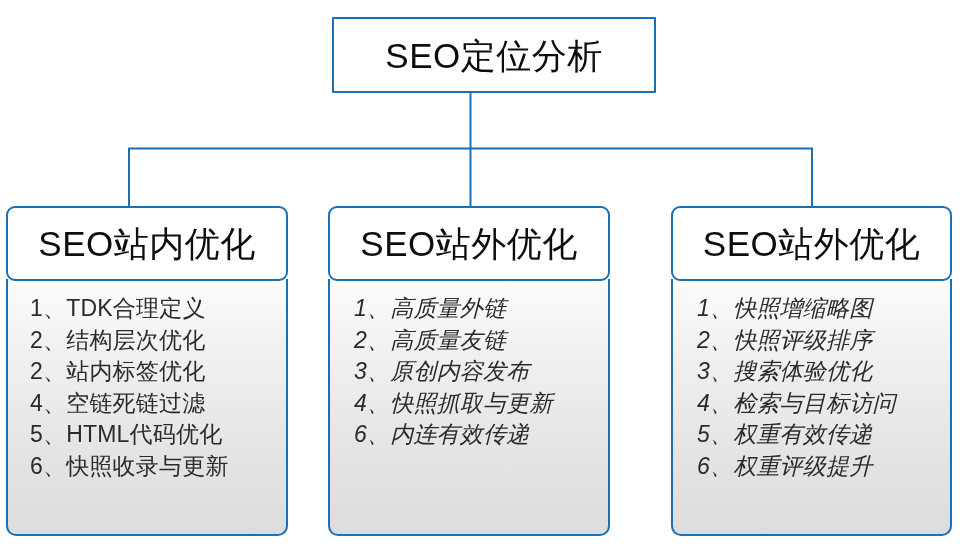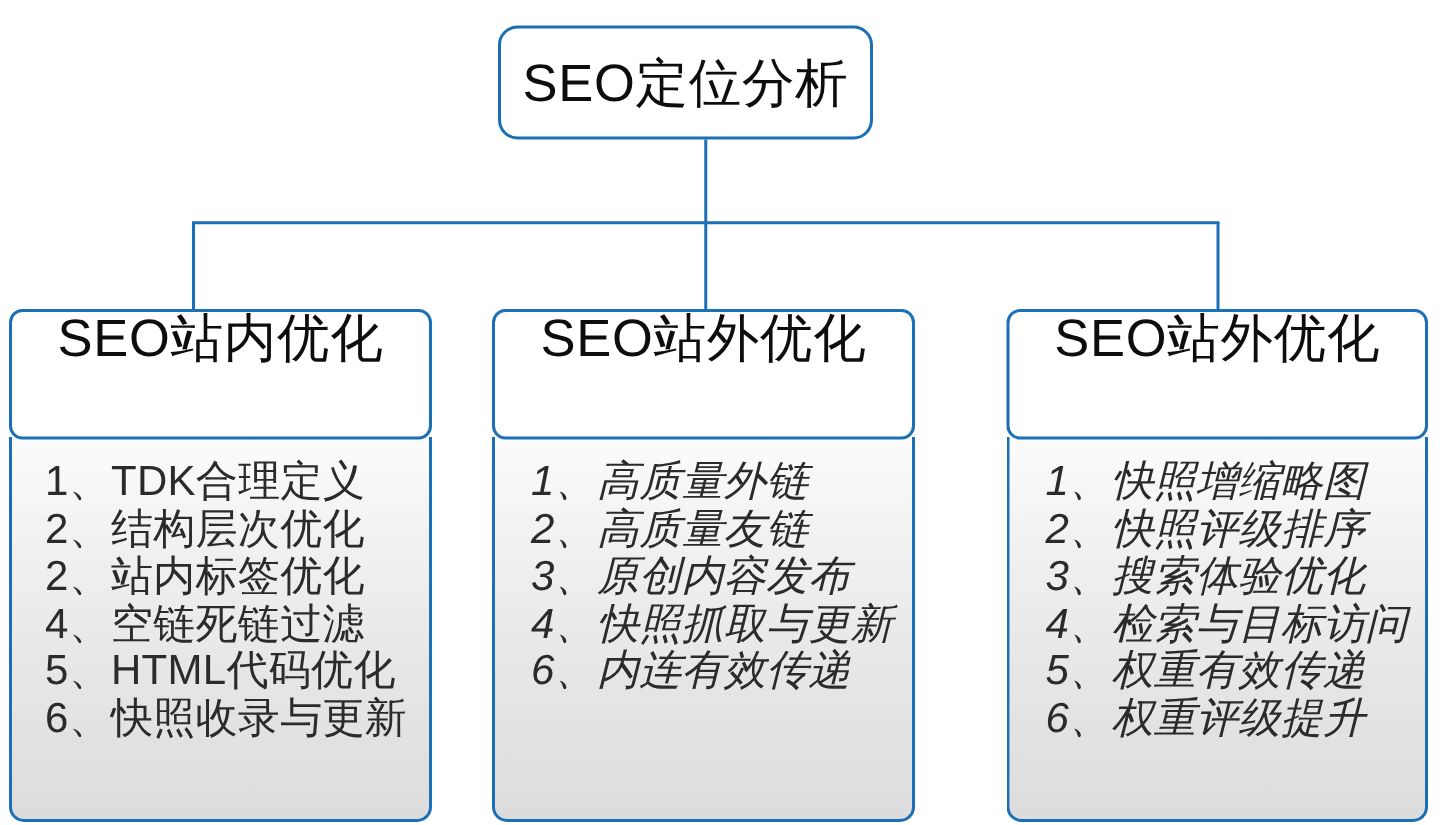--- a/index.html
+++ b/index.html
@@ -32,25 +32,25 @@
     width: 960px;
     height: 550px;
     pointer-events: none;
   }
 
   
   .root-node {
     position: absolute;
     left: 332px;
     top: 17px;
-    width: 250px;
+    width: 324px;
     height: 76px;
     box-sizing: border-box;
     border: 2px solid #1a6fb5;
-    border-radius: 13px;
+    border-radius: 1px;
     background: #ffffff;
     display: flex;
     align-items: center;
     justify-content: center;
   }
   .root-node .node-title {
     font-size: 35px;
     color: #0d0d0d;
     letter-spacing: 0.5px;
     line-height: 1;
@@ -61,26 +61,26 @@
   .column {
     position: absolute;
     top: 206px;
   }
   .col-0 { left: 6px;   width: 282px; }
   .col-1 { left: 328px; width: 282px; }
   .col-2 { left: 671px; width: 281px; }
 
   .column-header {
     box-sizing: border-box;
-    height: 87px;
+    height: 75px;
     border: 2px solid #1a6fb5;
     border-radius: 9px;
     background: #ffffff;
     display: flex;
-    align-items: flex-start;
+    align-items: center;
     justify-content: center;
     position: relative;
     z-index: 2;
   }
   .column-header .header-title {
     font-size: 35px;
     color: #0d0d0d;
     line-height: 1;
     white-space: nowrap;
     letter-spacing: 0.5px;
@@ -98,21 +98,21 @@
     padding: 14px 0 0 0;
     overflow: hidden;
   }
 
   .item-list {
     list-style: none;
     margin: 0;
     padding: 0 0 0 22px;
   }
   .item-list li {
-    font-size: 28px;
+    font-size: 23px;
     line-height: 31.5px;
     color: #2b2b2b;
     white-space: nowrap;
     letter-spacing: 0.2px;
   }
   .col-1 .item-list,
   .col-2 .item-list { padding-left: 24px; font-style: italic; }
 </style>
 </head>
 <body>

